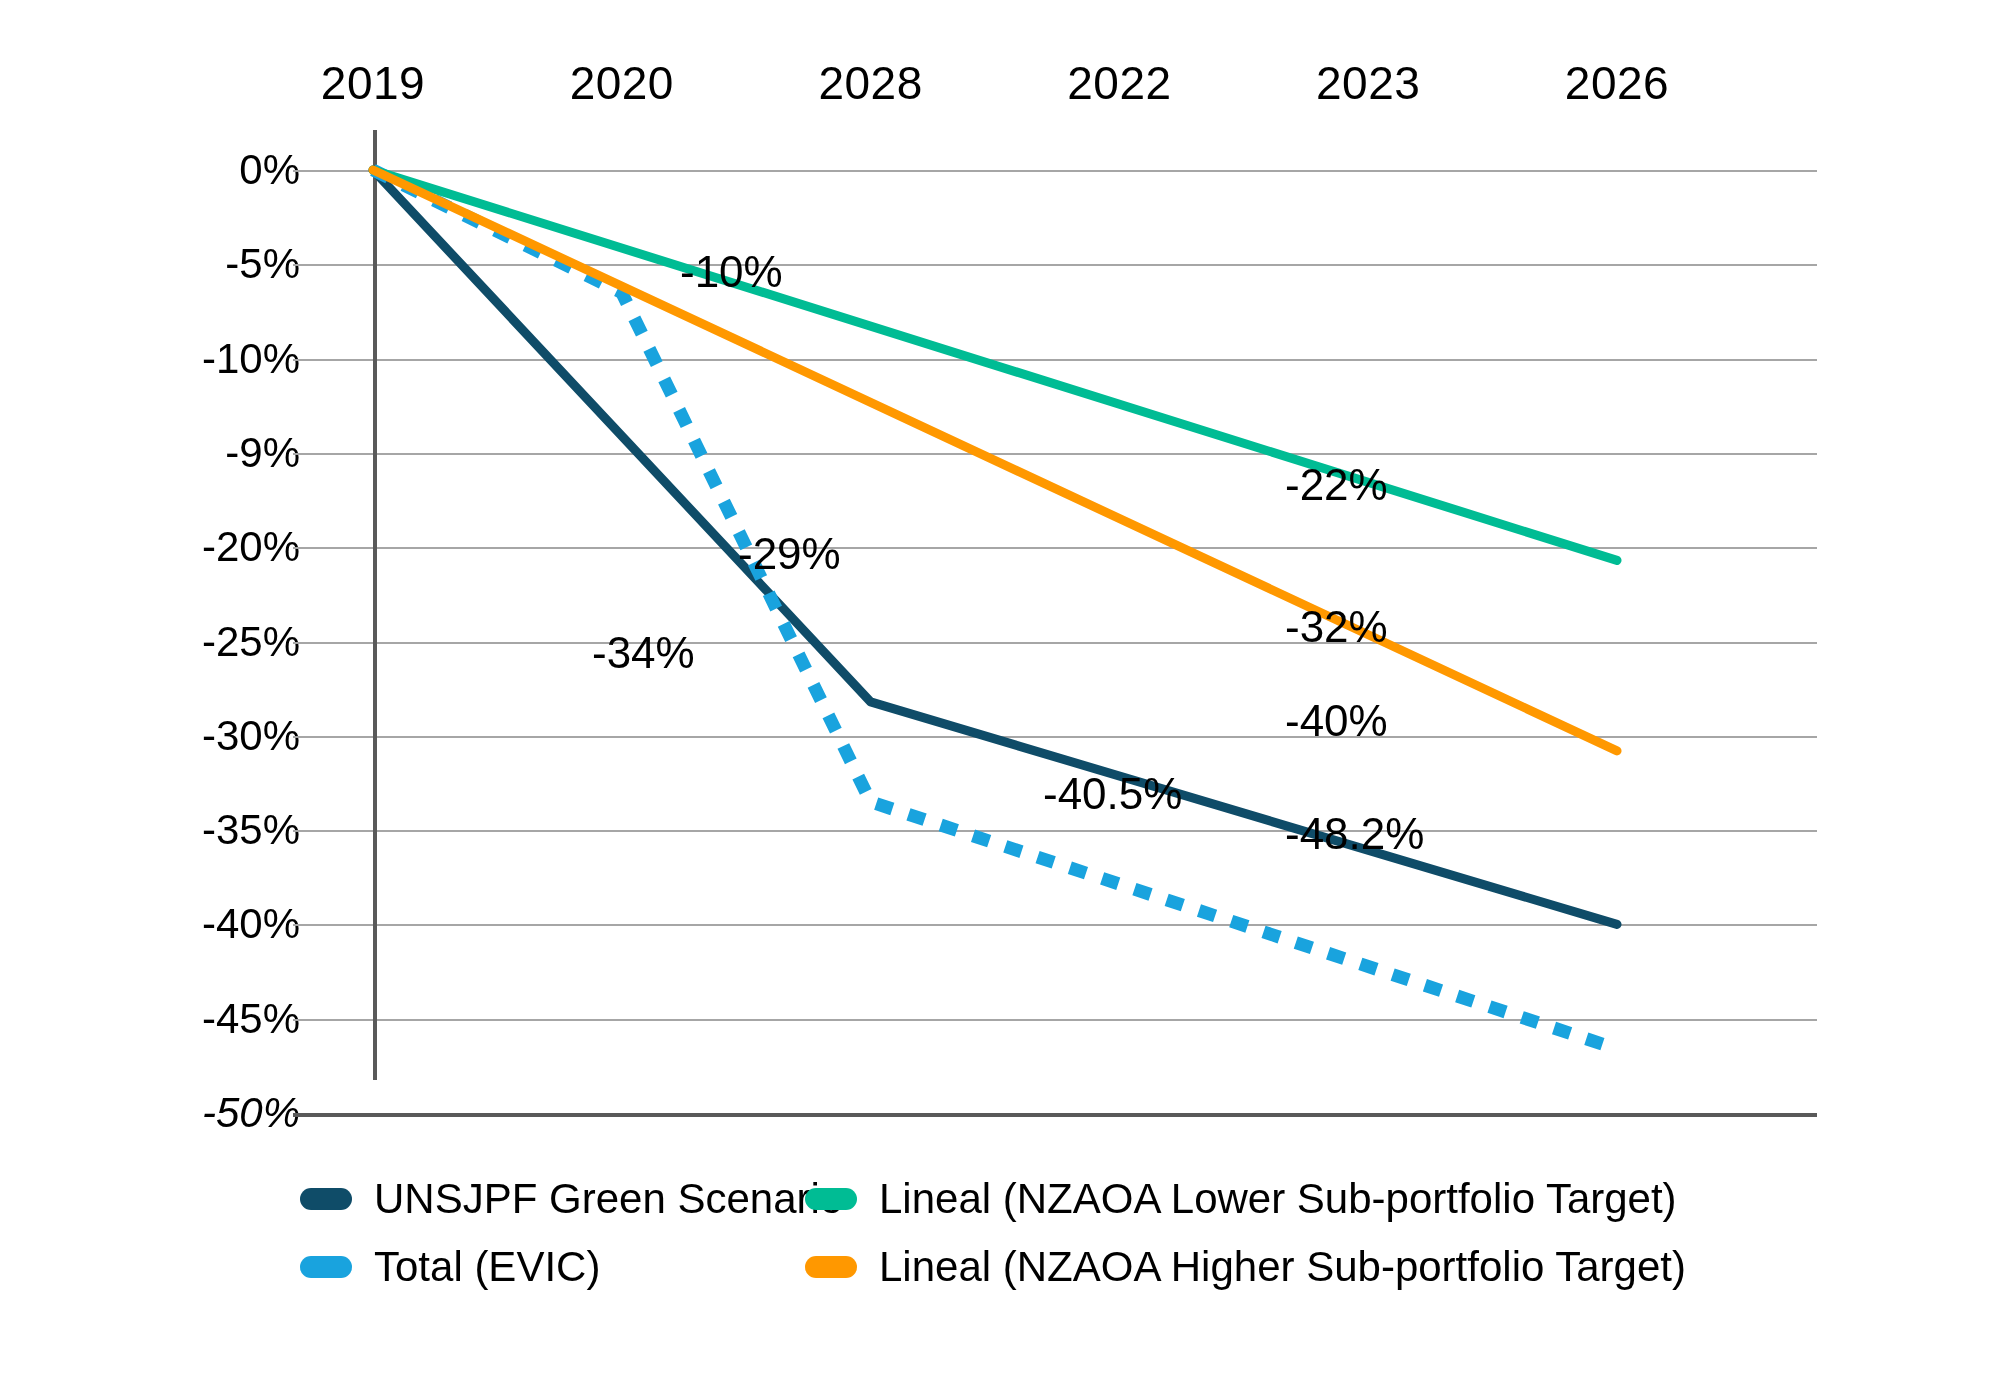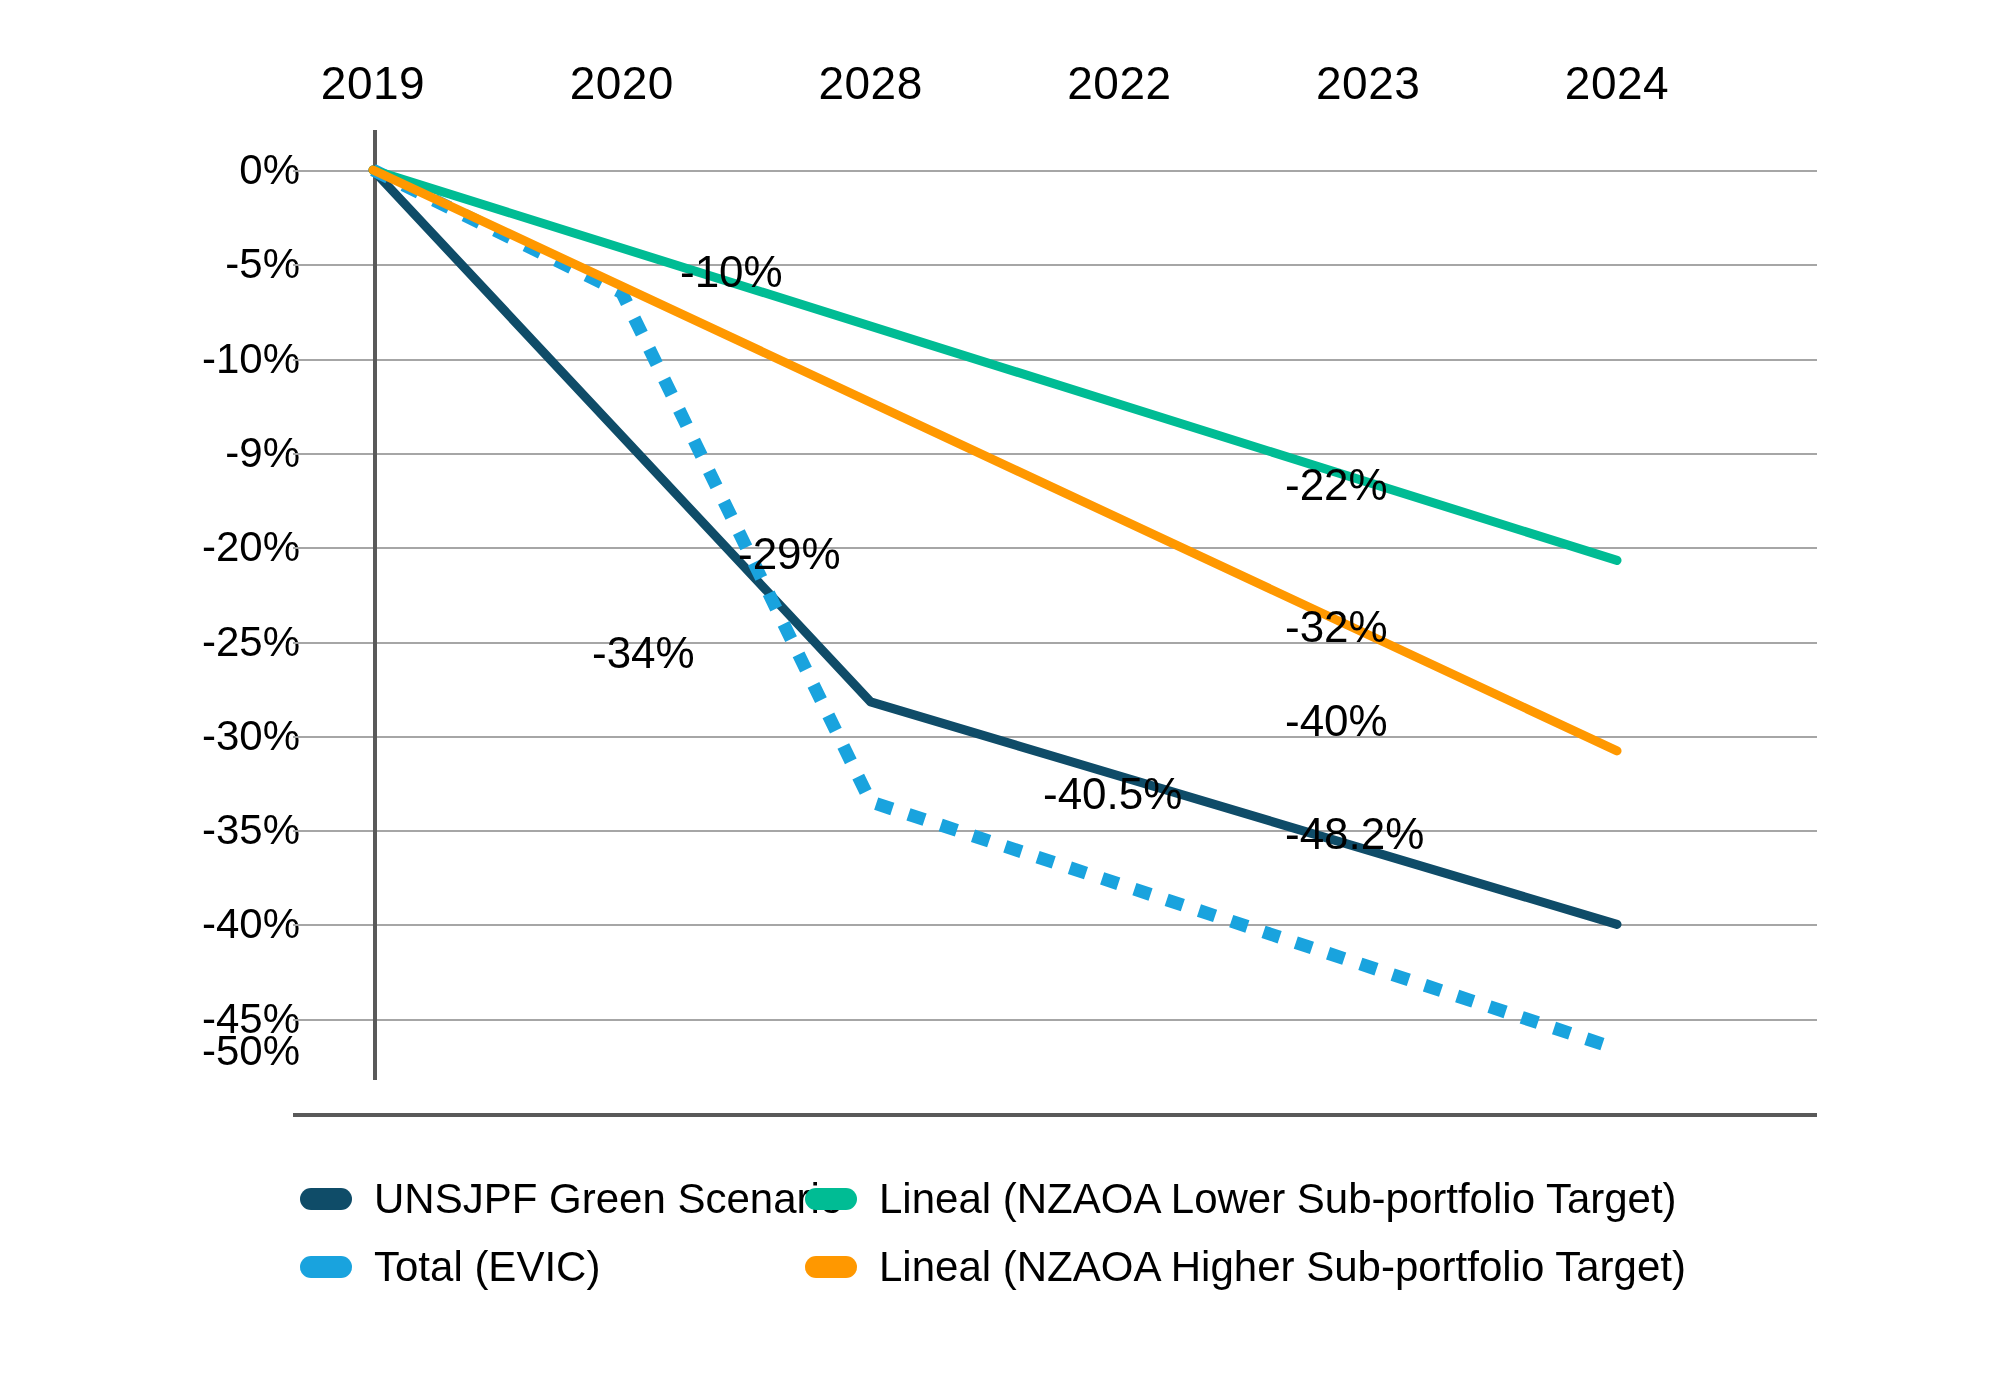--- a/index.html
+++ b/index.html
@@ -39,35 +39,35 @@
 <body>
 
 <div id="root">
 
   <div class="xaxis" id="xaxis">
       <div class="xtick" style="left: 373px;">2019</div>
       <div class="xtick" style="left: 621.8px;">2020</div>
       <div class="xtick" style="left: 870.6px;">2028</div>
       <div class="xtick" style="left: 1119.4px;">2022</div>
       <div class="xtick" style="left: 1368.2px;">2023</div>
-      <div class="xtick" style="left: 1617px;">2024</div>
+      <div class="xtick" style="left: 1617px;">2026</div>
     </div>
 
   <div class="yaxis-col" id="yaxis">
       <div class="ytick" style="top: 170px;">0%</div>
       <div class="ytick" style="top: 264.3px;">-5%</div>
       <div class="ytick" style="top: 358.6px;">-10%</div>
       <div class="ytick" style="top: 452.9px;">-9%</div>
       <div class="ytick" style="top: 547.2px;">-20%</div>
       <div class="ytick" style="top: 641.5px;">-25%</div>
       <div class="ytick" style="top: 735.8px;">-30%</div>
       <div class="ytick" style="top: 830.1px;">-35%</div>
       <div class="ytick" style="top: 924.4px;">-40%</div>
       <div class="ytick" style="top: 1018.7px;">-45%</div>
-      <div class="ytick" style="top: 1051px;">-50%</div>
+      <div class="ytick" style="top: 1113px; font-style: italic;">-50%</div>
     </div>
 
   <div class="plot" id="grid">
       <div class="gridline" style="top: 0px;"></div>
       <div class="gridline" style="top: 94.3px;"></div>
       <div class="gridline" style="top: 188.6px;"></div>
       <div class="gridline" style="top: 282.9px;"></div>
       <div class="gridline" style="top: 377.2px;"></div>
       <div class="gridline" style="top: 471.5px;"></div>
       <div class="gridline" style="top: 565.8px;"></div>

